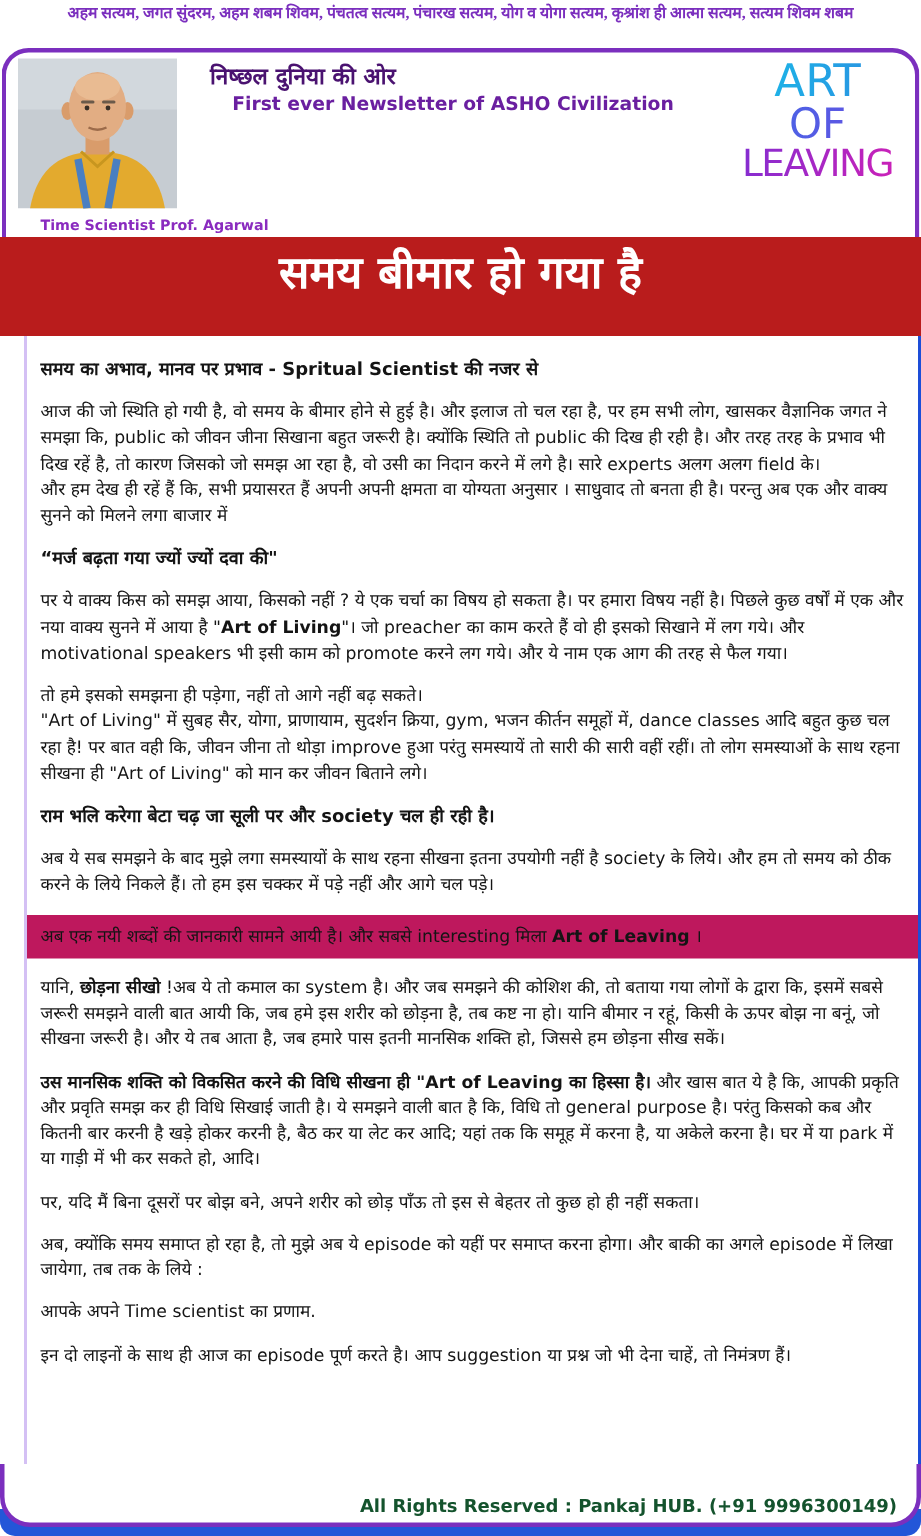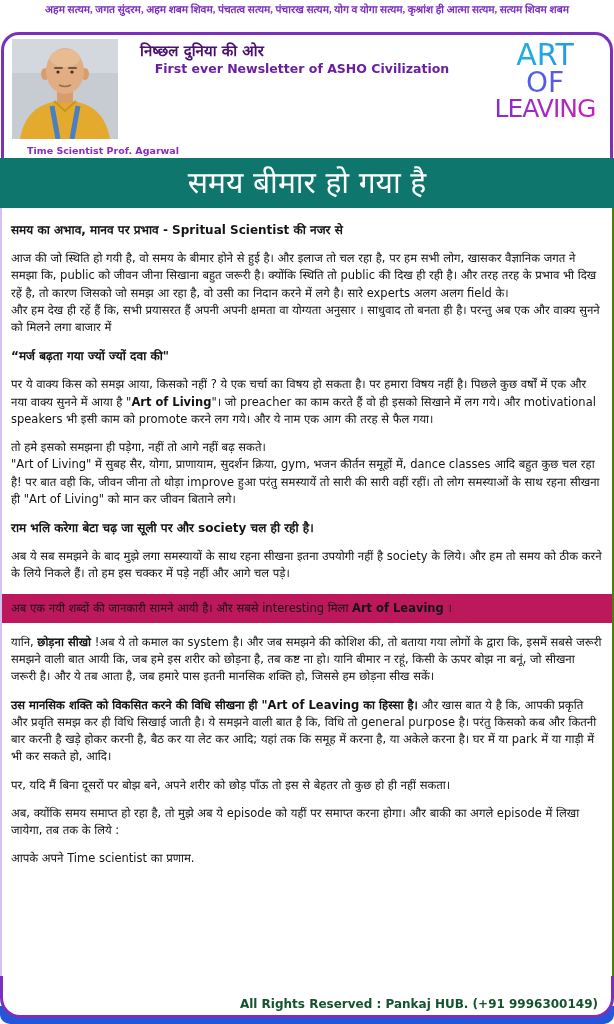--- a/index.html
+++ b/index.html
@@ -53,32 +53,33 @@
     display: block;
     -webkit-background-clip: text; background-clip: text;
     color: transparent; -webkit-text-fill-color: transparent;
   }
   .logo-l1 { font-size: 30px; background-image: linear-gradient(100deg, #17C2EA, #2E86DF); }
   .logo-l2 { font-size: 28px; background-image: linear-gradient(100deg, #3D6EE8, #6D4AE0); }
   .logo-l3 { font-size: 25px; letter-spacing: -1px; background-image: linear-gradient(100deg, #7A2FD4, #D41FB4); }
 
   
   .banner {
-    flex: none; height: 50px; background: #0f766e;
+    flex: none; height: 66px; background: #b91c1c;
     color: #ffffff; text-align: center;
-    font-weight: normal; font-size: 30px; line-height: 50px;
+    font-weight: bold; font-size: 30px; line-height: 50px;
   }
 
   
   .article {
     flex: 1; overflow: hidden;
     padding: 2px 9px 0;
-    border-left: 2px solid #D4C0F4; border-right: 2px solid #4d7c0f;
+    border-left: 2px solid #D4C0F4; border-right: 2px solid #1d4ed8;
     font-size: 11.5px; line-height: 1.5; color: #141414;
     background: #fff;
+    margin-left: 16px;
   }
   .blk { margin: 11px 0; }
   .blk.heading { font-weight: bold; font-size: 12px; }
   .blk.highlight {
     background: #be185d;
     margin-left: -9px; margin-right: -9px;
     padding: 6px 9px;
   }
 
   
@@ -145,19 +146,20 @@
     <p class="blk para"><span>पर ये वाक्य किस को समझ आया, किसको नहीं ? ये एक चर्चा का विषय हो सकता है। पर हमारा विषय नहीं है। पिछले कुछ वर्षों में एक और नया वाक्य सुनने में आया है "</span><b>Art of Living</b><span>"। जो preacher का काम करते हैं वो ही इसको सिखाने में लग गये। और motivational speakers भी इसी काम को promote करने लग गये। और ये नाम एक आग की तरह से फैल गया।</span></p>
     <p class="blk para"><span>तो हमे इसको समझना ही पड़ेगा, नहीं तो आगे नहीं बढ़ सकते।<br>"Art of Living" में सुबह सैर, योगा, प्राणायाम, सुदर्शन क्रिया, gym, भजन कीर्तन समूहों में, dance classes आदि बहुत कुछ चल रहा है! पर बात वही कि, जीवन जीना तो थोड़ा improve हुआ परंतु समस्यायें तो सारी की सारी वहीं रहीं। तो लोग समस्याओं के साथ रहना सीखना ही "Art of Living" को मान कर जीवन बिताने लगे।</span></p>
     <p class="blk heading"><b>राम भलि करेगा बेटा चढ़ जा सूली पर और society चल ही रही है।</b></p>
     <p class="blk para"><span>अब ये सब समझने के बाद मुझे लगा समस्यायों के साथ रहना सीखना इतना उपयोगी नहीं है society के लिये। और हम तो समय को ठीक करने के लिये निकले हैं। तो हम इस चक्कर में पड़े नहीं और आगे चल पड़े।</span></p>
     <p class="blk highlight"><span>अब एक नयी शब्दों की जानकारी सामने आयी है। और सबसे interesting मिला </span><b>Art of Leaving</b><span> ।</span></p>
     <p class="blk para"><span>यानि, </span><b>छोड़ना सीखो</b><span> !अब ये तो कमाल का system है। और जब समझने की कोशिश की, तो बताया गया लोगों के द्वारा कि, इसमें सबसे जरूरी समझने वाली बात आयी कि, जब हमे इस शरीर को छोड़ना है, तब कष्ट ना हो। यानि बीमार न रहूं, किसी के ऊपर बोझ ना बनूं, जो सीखना जरूरी है। और ये तब आता है, जब हमारे पास इतनी मानसिक शक्ति हो, जिससे हम छोड़ना सीख सकें।</span></p>
     <p class="blk para"><b>उस मानसिक शक्ति को विकसित करने की विधि सीखना ही "Art of Leaving का हिस्सा है।</b><span> और खास बात ये है कि, आपकी प्रकृति और प्रवृति समझ कर ही विधि सिखाई जाती है। ये समझने वाली बात है कि, विधि तो general purpose है। परंतु किसको कब और कितनी बार करनी है खड़े होकर करनी है, बैठ कर या लेट कर आदि; यहां तक कि समूह में करना है, या अकेले करना है। घर में या park में या गाड़ी में भी कर सकते हो, आदि।</span></p>
     <p class="blk para"><span>पर, यदि मैं बिना दूसरों पर बोझ बने, अपने शरीर को छोड़ पाँऊ तो इस से बेहतर तो कुछ हो ही नहीं सकता।</span></p>
     <p class="blk para"><span>अब, क्योंकि समय समाप्त हो रहा है, तो मुझे अब ये episode को यहीं पर समाप्त करना होगा। और बाकी का अगले episode में लिखा जायेगा, तब तक के लिये :</span></p>
     <p class="blk para"><span>आपके अपने Time scientist का प्रणाम.</span></p>
+    <p class="blk para"><span>इन दो लाइनों के साथ ही आज का episode पूर्ण करते है। आप suggestion या प्रश्न जो भी देना चाहें, तो निमंत्रण हैं।</span></p>
   </div>
 
 <div class="footer-zone">
   <div class="blue-bar"></div>
   <div class="white-card"></div>
   <div class="footer-text">All Rights Reserved : Pankaj HUB. (+91 9996300149)</div>
 </div>
 
 </body></html>

